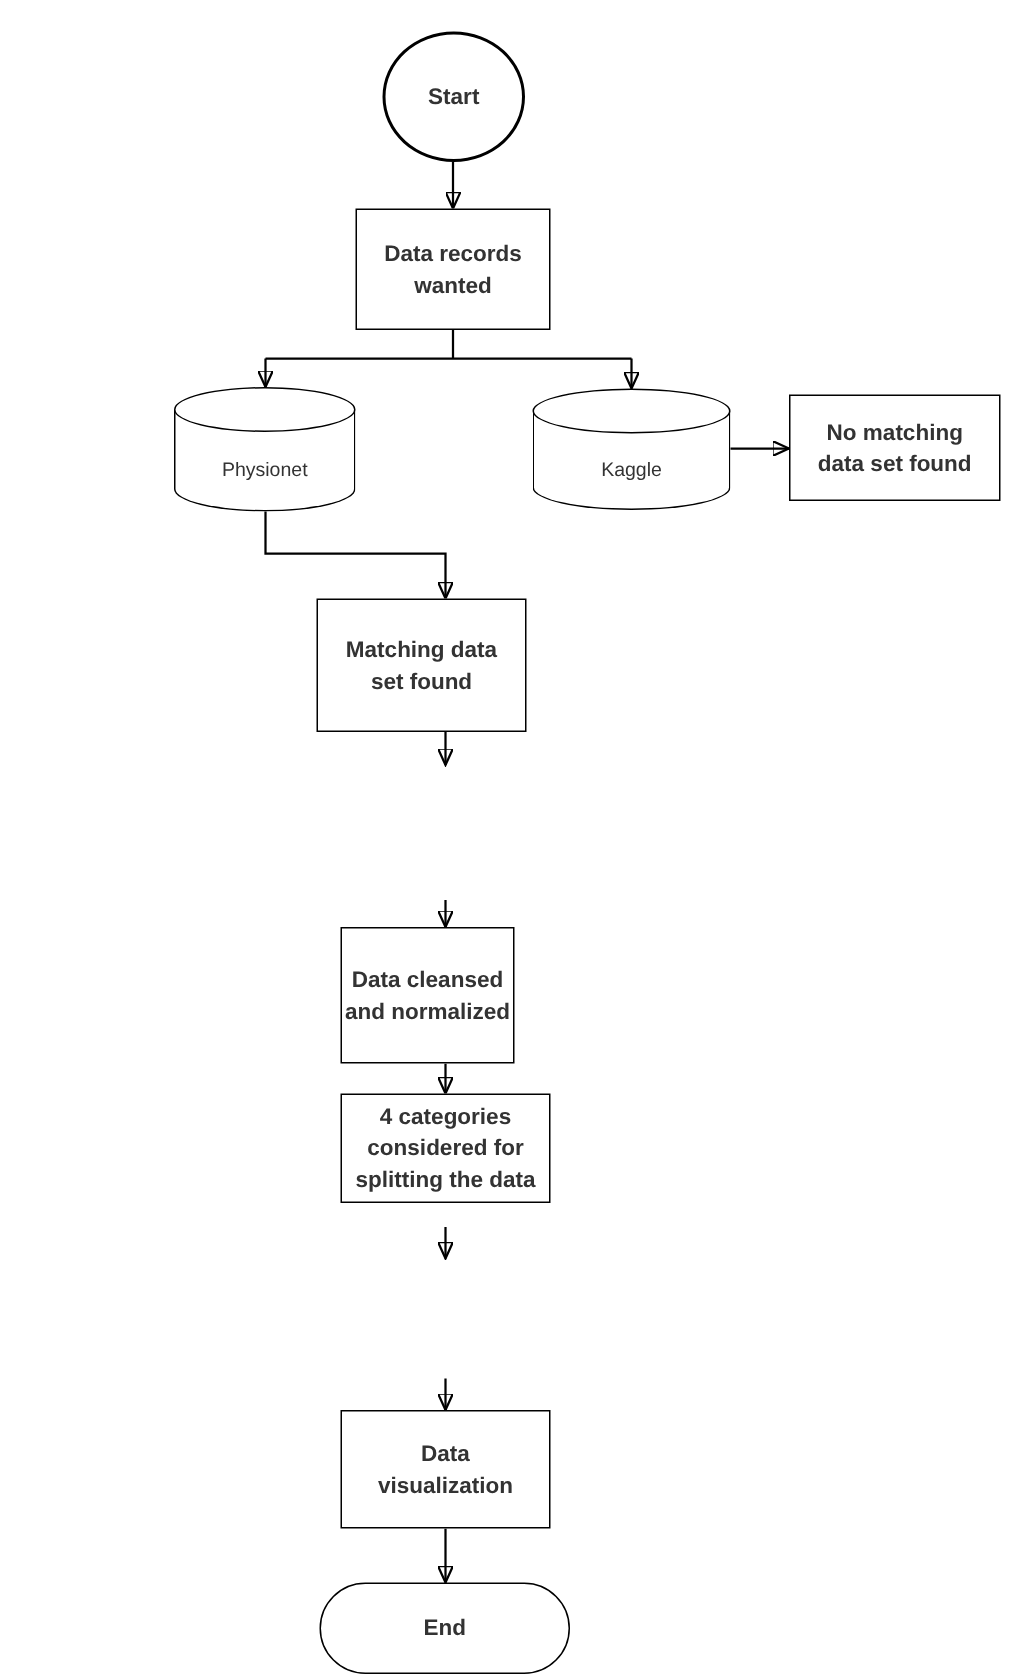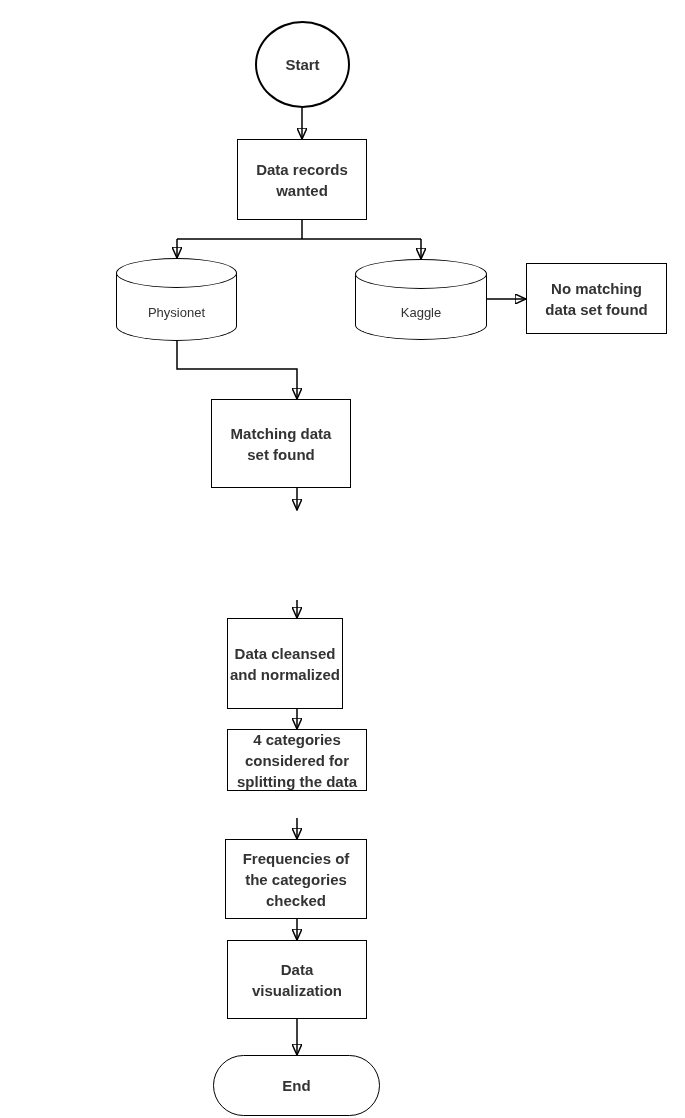--- a/index.html
+++ b/index.html
@@ -97,21 +97,21 @@
   }
   
   #n-start        { left: 255px; top: 21px;   width: 95px;  height: 87px; }
   #n-records      { left: 237px; top: 139px;  width: 130px; height: 81px; }
   #n-physionet    { left: 116px; top: 258px;  width: 121px; height: 83px; }
   #n-kaggle       { left: 355px; top: 259px;  width: 132px; height: 81px; }
   #n-nomatch      { left: 526px; top: 263px;  width: 141px; height: 71px; }
   #n-match        { left: 211px; top: 399px;  width: 140px; height: 89px; }
   #n-exploration  { left: 227px; top: 510px;  width: 140px; height: 90px; }
   #n-cleansed     { left: 227px; top: 618px;  width: 116px; height: 91px; }
-  #n-categories   { left: 227px; top: 729px;  width: 140px; height: 62px; }
+  #n-categories   { left: 227px; top: 729px;  width: 140px; height: 73px; }
   #n-frequencies  { left: 225px; top: 839px;  width: 142px; height: 80px; }
   #n-visualization{ left: 227px; top: 940px;  width: 140px; height: 79px; }
   #n-end          { left: 213px; top: 1055px; width: 167px; height: 61px; }
 </style>
 </head>
 <body>
 
 <div class="canvas">
 
   <svg class="edges" width="685" height="1118" viewBox="0 0 685 1118" xmlns="http://www.w3.org/2000/svg">
@@ -170,25 +170,20 @@
     <span class="label">Data cleansed
 and normalized</span>
   </div>
 
   <div id="n-categories" class="node rect">
     <span class="label">4 categories
 considered for
 splitting the data</span>
   </div>
 
-  <div id="n-frequencies" class="node rect">
-    <span class="label">Frequencies of
-the categories
-checked</span>
-  </div>
 
   <div id="n-visualization" class="node rect">
     <span class="label">Data
 visualization</span>
   </div>
 
   <div id="n-end" class="node terminator">
     <span class="label">End</span>
   </div>
 

